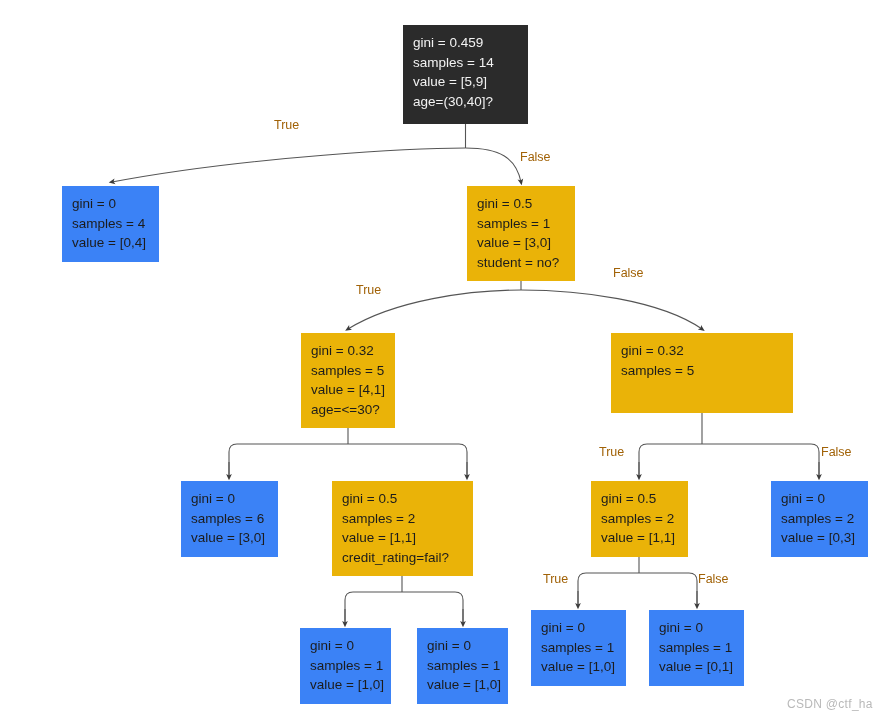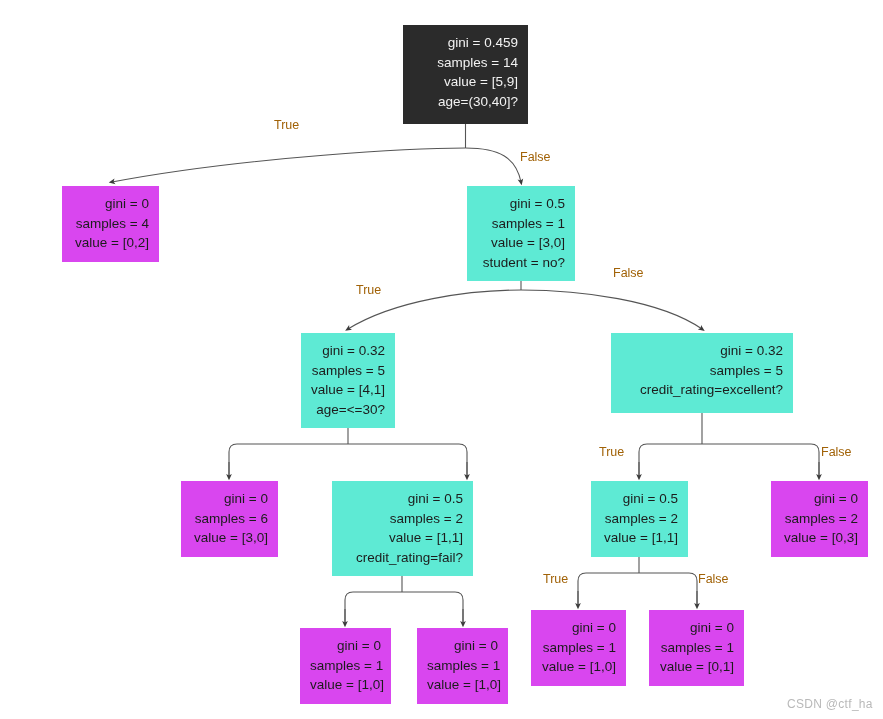--- a/index.html
+++ b/index.html
@@ -28,32 +28,31 @@
   .node {
     position: absolute;
     box-sizing: border-box;
     padding: 8px 10px 9px 10px;
     font-size: 13.5px;
     line-height: 19.5px;
     color: #1c1c1c;
     white-space: nowrap;
   }
   .node.leaf {
-    background: #d946ef;
+    background: #3b82f6;
   }
   .node.decision {
-    background: #5eead4;
+    background: #eab308;
   }
   .node.root {
     background: #2b2b2b;
     color: #f2f2f2;
   }
   .node .line {
     display: block;
-    text-align: right;
   }
   .edge-label {
     position: absolute;
     font-size: 12.5px;
     color: #a16207;
     white-space: nowrap;
   }
   .watermark {
     position: absolute;
     font-size: 12px;
@@ -112,38 +111,37 @@
   <div id="nodes-layer">
       <div class="node root" style="left: 403px; top: 25px; width: 125px; min-height: 99px;">
         <span class="line">gini = 0.459</span>
         <span class="line">samples = 14</span>
         <span class="line">value = [5,9]</span>
         <span class="line">age=(30,40]?</span>
       </div>
       <div class="node leaf" style="left: 62px; top: 186px; width: 97px; min-height: 61px;">
         <span class="line">gini = 0</span>
         <span class="line">samples = 4</span>
-        <span class="line">value = [0,2]</span>
+        <span class="line">value = [0,4]</span>
       </div>
       <div class="node decision" style="left: 467px; top: 186px; width: 108px; min-height: 80px;">
         <span class="line">gini = 0.5</span>
         <span class="line">samples = 1</span>
         <span class="line">value = [3,0]</span>
         <span class="line">student = no?</span>
       </div>
       <div class="node decision" style="left: 301px; top: 333px; width: 94px; min-height: 80px;">
         <span class="line">gini = 0.32</span>
         <span class="line">samples = 5</span>
         <span class="line">value = [4,1]</span>
         <span class="line">age=&lt;=30?</span>
       </div>
       <div class="node decision" style="left: 611px; top: 333px; width: 182px; min-height: 80px;">
         <span class="line">gini = 0.32</span>
         <span class="line">samples = 5</span>
-        <span class="line">credit_rating=excellent?</span>
       </div>
       <div class="node leaf" style="left: 181px; top: 481px; width: 97px; min-height: 61px;">
         <span class="line">gini = 0</span>
         <span class="line">samples = 6</span>
         <span class="line">value = [3,0]</span>
       </div>
       <div class="node decision" style="left: 332px; top: 481px; width: 141px; min-height: 80px;">
         <span class="line">gini = 0.5</span>
         <span class="line">samples = 2</span>
         <span class="line">value = [1,1]</span>

